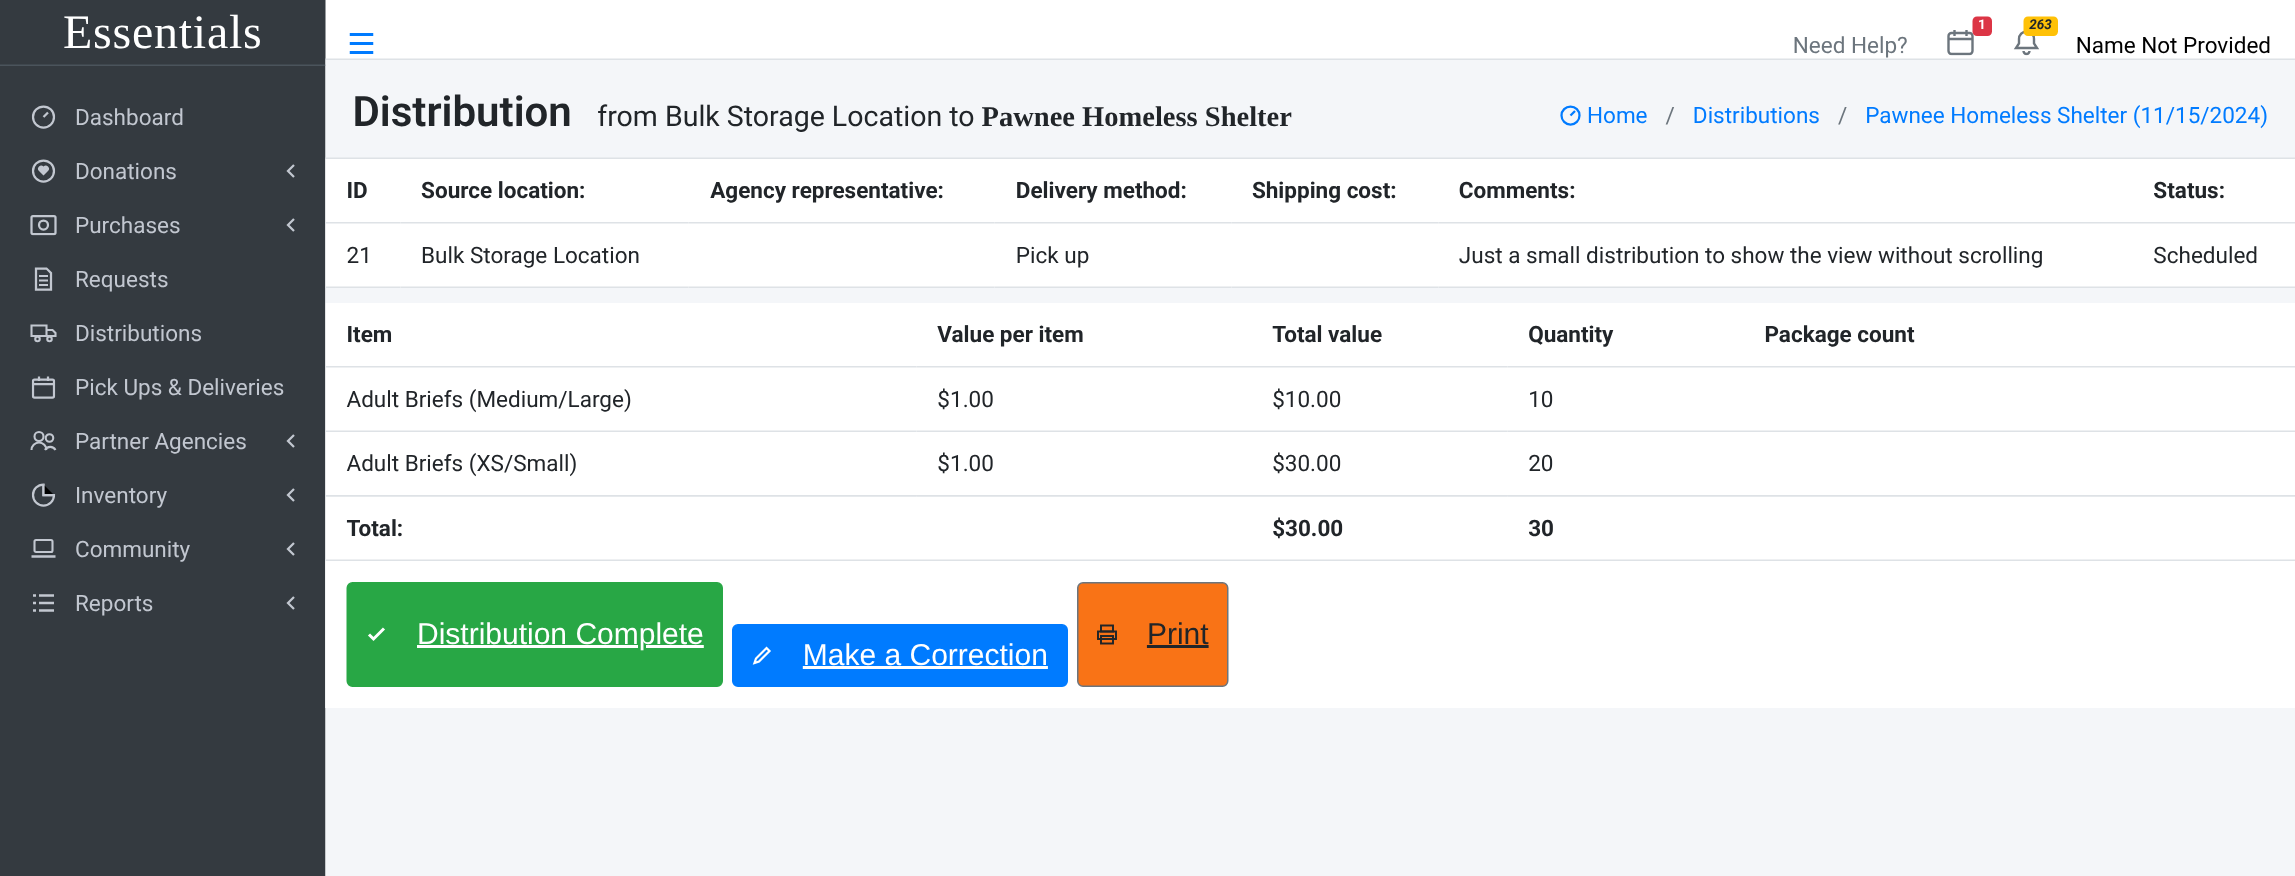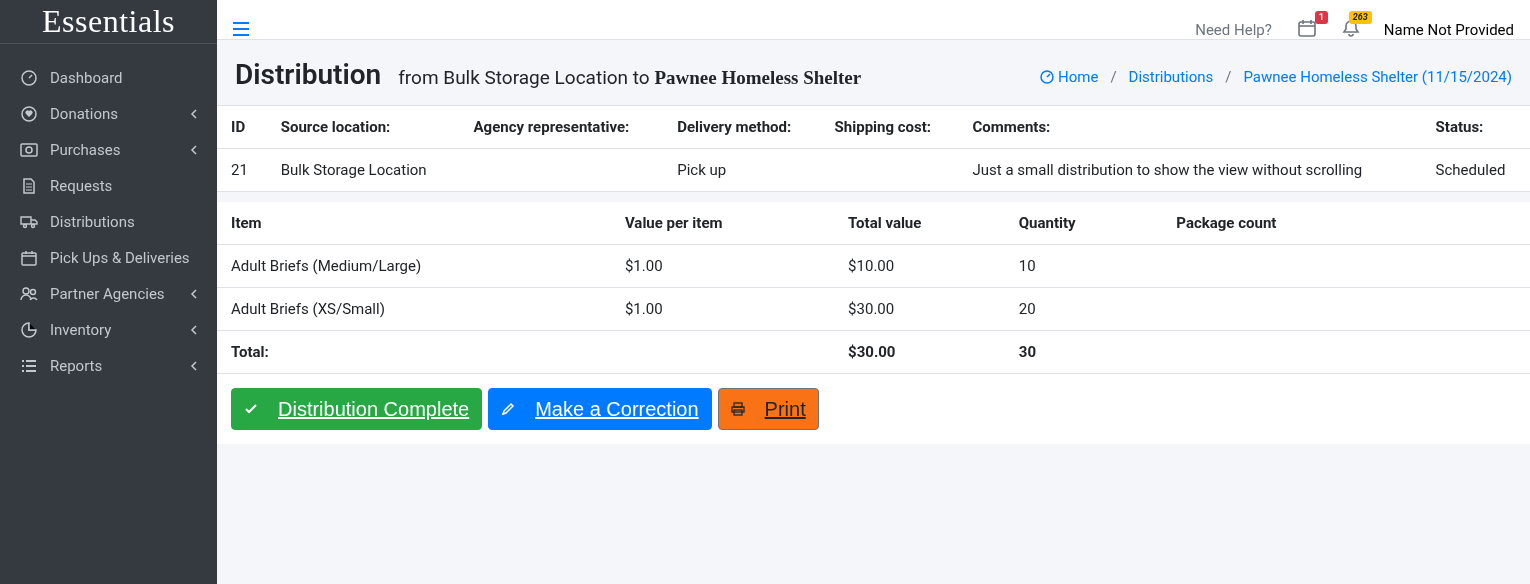--- a/index.html
+++ b/index.html
@@ -200,21 +200,21 @@
       gap: 20px;
       padding: 8px 12px;
       font-size: 20px;
       border-radius: 4px;
       border: 1px solid transparent;
       cursor: pointer;
       line-height: 1.2;
       text-decoration: underline;
     }
     .btn-success { background: #28a745; color: #fff; border-color: #28a745; }
-    .btn-primary { background: #007bff; color: #fff; border-color: #007bff; }
+    .btn-primary { background: #007bff; color: #fff; border-color: #007bff; margin-top: 28px; }
     .btn-outline { background: #f97316; color: #212529; border-color: #6c757d; }
 
     svg { display: block; }
   </style>
 </head>
 <body>
 
 <div class="layout">
 
   <aside class="sidebar">
@@ -303,20 +303,34 @@
           </span>
         </div>
         <div class="nav-item">
           <span class="nav-icon">
             <svg width="16" height="16" viewBox="0 0 16 16">
               <path d="M8 1a7 7 0 107 7H8z" fill="none" stroke="currentColor" stroke-width="1.5"></path>
               <path d="M8 1v7h7" stroke="currentColor" stroke-width="1.5"></path>
             </svg>
           </span>
           <span class="nav-label">Inventory</span>
+          <span class="nav-caret" style="transform: scaleX(-1);">
+            <svg width="8" height="12" viewBox="0 0 8 12">
+              <path d="M2 2l4 4-4 4" fill="none" stroke="currentColor" stroke-width="1.5"></path>
+            </svg>
+          </span>
+        </div>
+        <div class="nav-item">
+          <span class="nav-icon">
+            <svg width="18" height="14" viewBox="0 0 18 14">
+              <rect x="3" y="1" width="12" height="8" rx="1" fill="none" stroke="currentColor" stroke-width="1.4"></rect>
+              <path d="M1 12h16" stroke="currentColor" stroke-width="1.8"></path>
+            </svg>
+          </span>
+          <span class="nav-label">Community</span>
           <span class="nav-caret" style="transform: scaleX(-1);">
             <svg width="8" height="12" viewBox="0 0 8 12">
               <path d="M2 2l4 4-4 4" fill="none" stroke="currentColor" stroke-width="1.5"></path>
             </svg>
           </span>
         </div>
         <div class="nav-item">
           <span class="nav-icon">
             <svg width="16" height="14" viewBox="0 0 16 14">
               <path d="M1 2h2M5 2h10M1 7h2M5 7h10M1 12h2M5 12h10" stroke="currentColor" stroke-width="1.8"></path>

